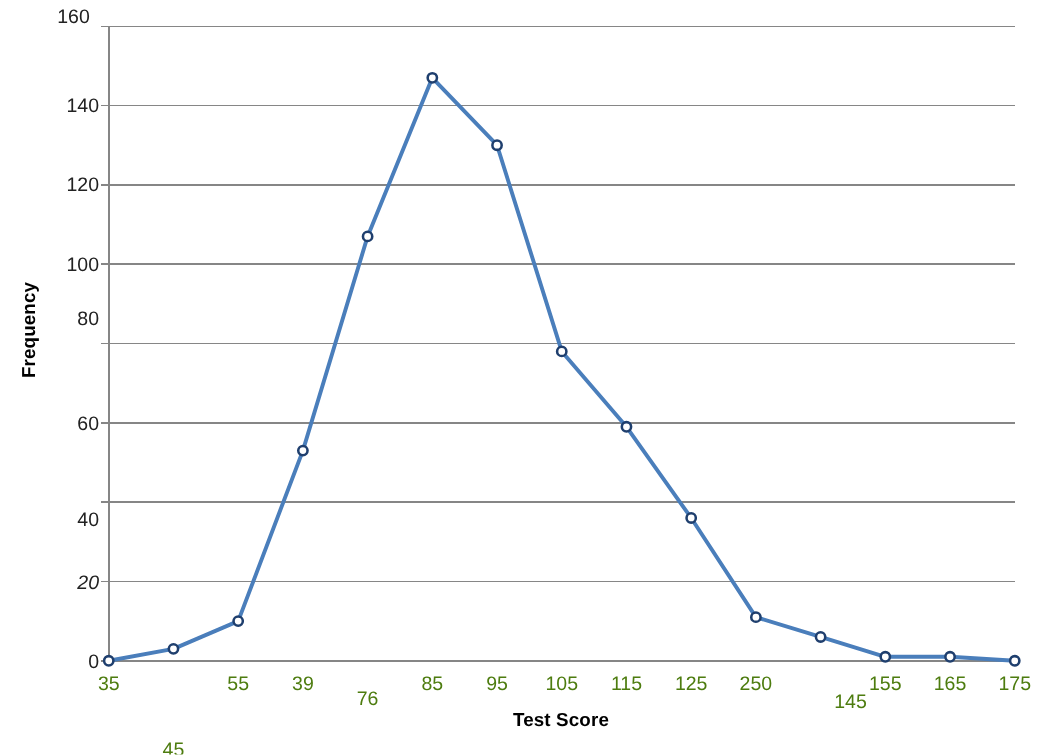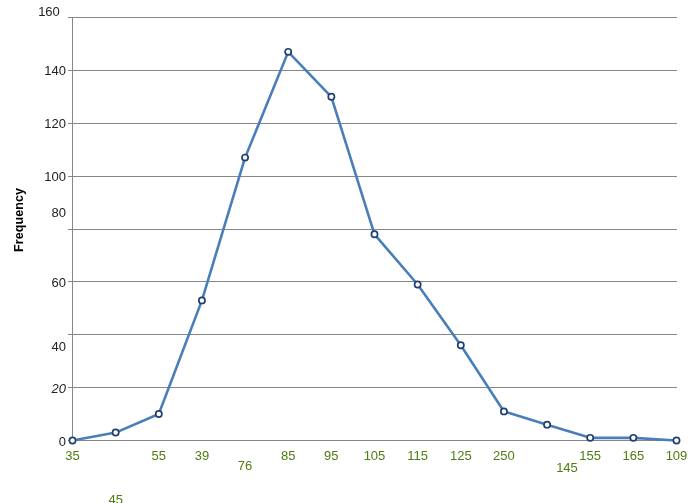--- a/index.html
+++ b/index.html
@@ -183,17 +183,18 @@
       <div class="xtick-label" style="left: 245.071px; margin-top: 10px;">76</div>
       <div class="xtick-label" style="left: 288.214px;">85</div>
       <div class="xtick-label" style="left: 331.357px;">95</div>
       <div class="xtick-label" style="left: 374.5px;">105</div>
       <div class="xtick-label" style="left: 417.643px;">115</div>
       <div class="xtick-label" style="left: 460.786px;">125</div>
       <div class="xtick-label" style="left: 503.929px;">250</div>
       <div class="xtick-label" style="left: 567px; margin-top: 12px;">145</div>
       <div class="xtick-label" style="left: 590.214px;">155</div>
       <div class="xtick-label" style="left: 633.357px;">165</div>
-      <div class="xtick-label" style="left: 676.5px;">109</div>
+      <div class="xtick-label" style="left: 676.5px;">175</div>
     </div>
 
+  <div class="axis-title-x">Test Score</div>
 
 </div>
 
 </body></html>

